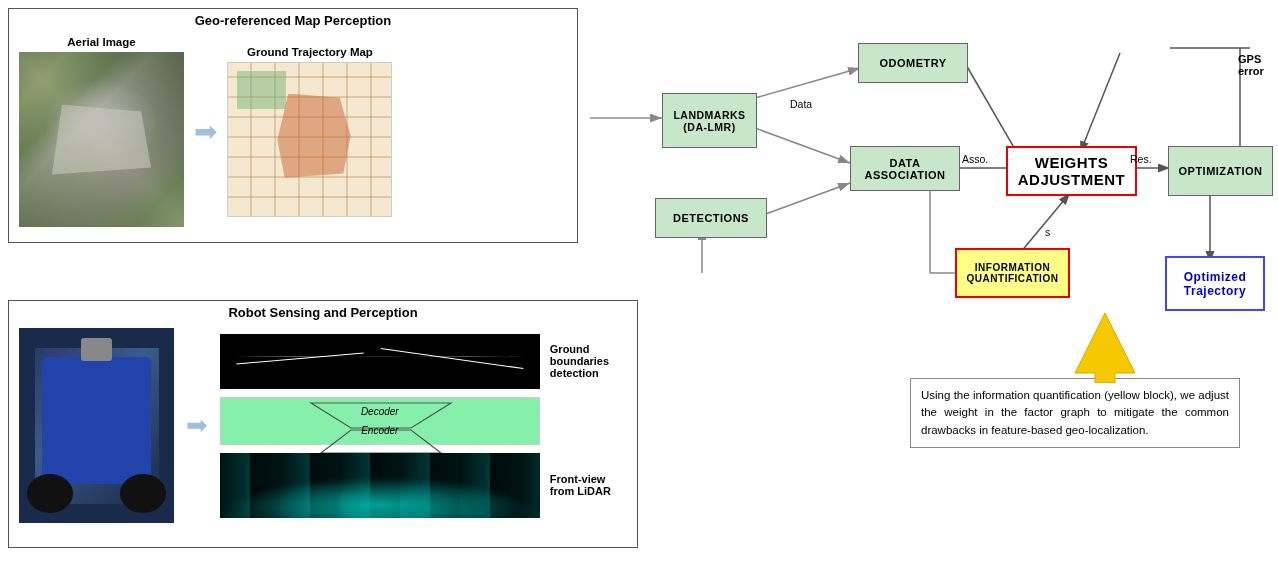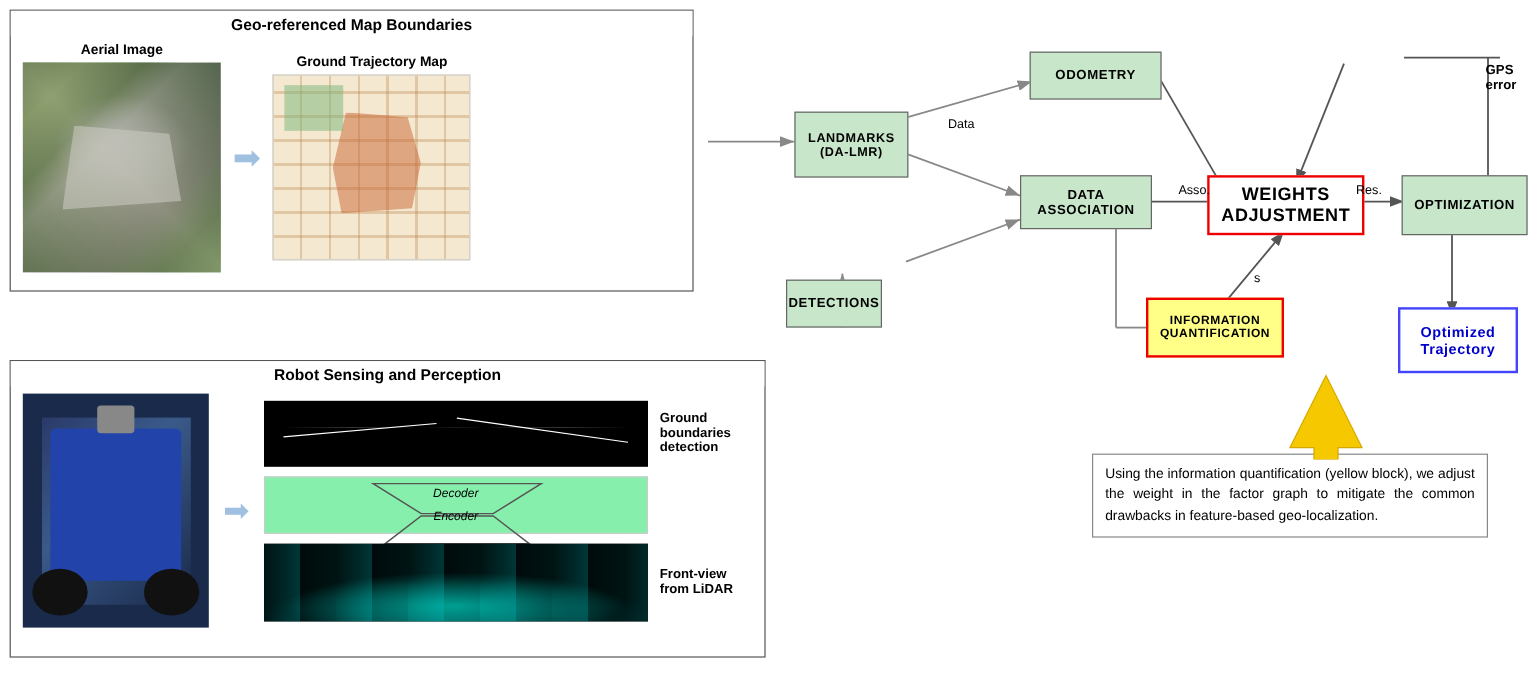--- a/index.html
+++ b/index.html
@@ -323,21 +323,21 @@
       top: 55px; left: 648px;
       font-size: 11px;
       font-weight: bold;
       text-align: center;
     }
   </style>
 </head>
 <body>
 
 <div id="geo-panel">
-  <div id="geo-title">Geo-referenced Map Boundaries</div>
+  <div id="geo-title">Geo-referenced Map Perception</div>
   <div id="geo-content">
 
     <div class="img-label-wrap">
       <span class="label">Aerial Image</span>
       <div class="aerial-img"></div>
     </div>
 
     <div class="arrow-right">➡</div>
 
     <div class="img-label-wrap">
@@ -442,35 +442,35 @@
 
   <div class="flow-box" style="left:72px; top:85px; width:95px; height:55px; font-size:10.5px;">LANDMARKS
 (DA-LMR)</div>
 
   <div class="flow-box" style="left:268px; top:35px; width:110px; height:40px;">ODOMETRY</div>
 
 
   <div class="flow-box" style="left:260px; top:138px; width:110px; height:45px;">DATA
 ASSOCIATION</div>
 
-  <div class="flow-box" style="left:65px; top:190px; width:80px; height:40px;margin-top:35px;">DETECTIONS</div>
+  <div class="flow-box" style="left:65px; top:190px; width:112px; height:40px;">DETECTIONS</div>
 
   <div class="flow-box red-border" style="left:416px; top:138px; width:131px; height:50px; font-size:15px;">WEIGHTS
 ADJUSTMENT</div>
 
   <div class="flow-box" style="left:578px; top:138px; width:105px; height:50px;">OPTIMIZATION</div>
 
   <div class="flow-box yellow-bg" style="left:365px; top:240px; width:115px; height:50px; font-size:10px;">INFORMATION
 QUANTIFICATION</div>
 
   <div class="flow-box blue-border" style="left:575px; top:248px; width:100px; height:55px; font-size:12px;">Optimized
 Trajectory</div>
 
   <span class="arrow-label" style="left:200px; top:90px;">Data</span>
-  <span class="arrow-label" style="left:372px; top:145px;margin-left:20px;">Asso.</span>
+  <span class="arrow-label" style="left:372px; top:145px;">Asso.</span>
   <span class="arrow-label" style="left:540px; top:145px;">Res.</span>
   <span class="arrow-label" style="left:455px; top:218px;">s</span>
 
   <div class="gps-error-label" style="position:absolute; top:45px; left:648px; font-size:11px; font-weight:bold; text-align:left;">GPS
 error</div>
 
   <div id="desc-box">
     <span>Using the information quantification (yellow block), we adjust the weight in the factor graph to mitigate the common drawbacks in feature-based geo-localization.</span>
   </div>
 

